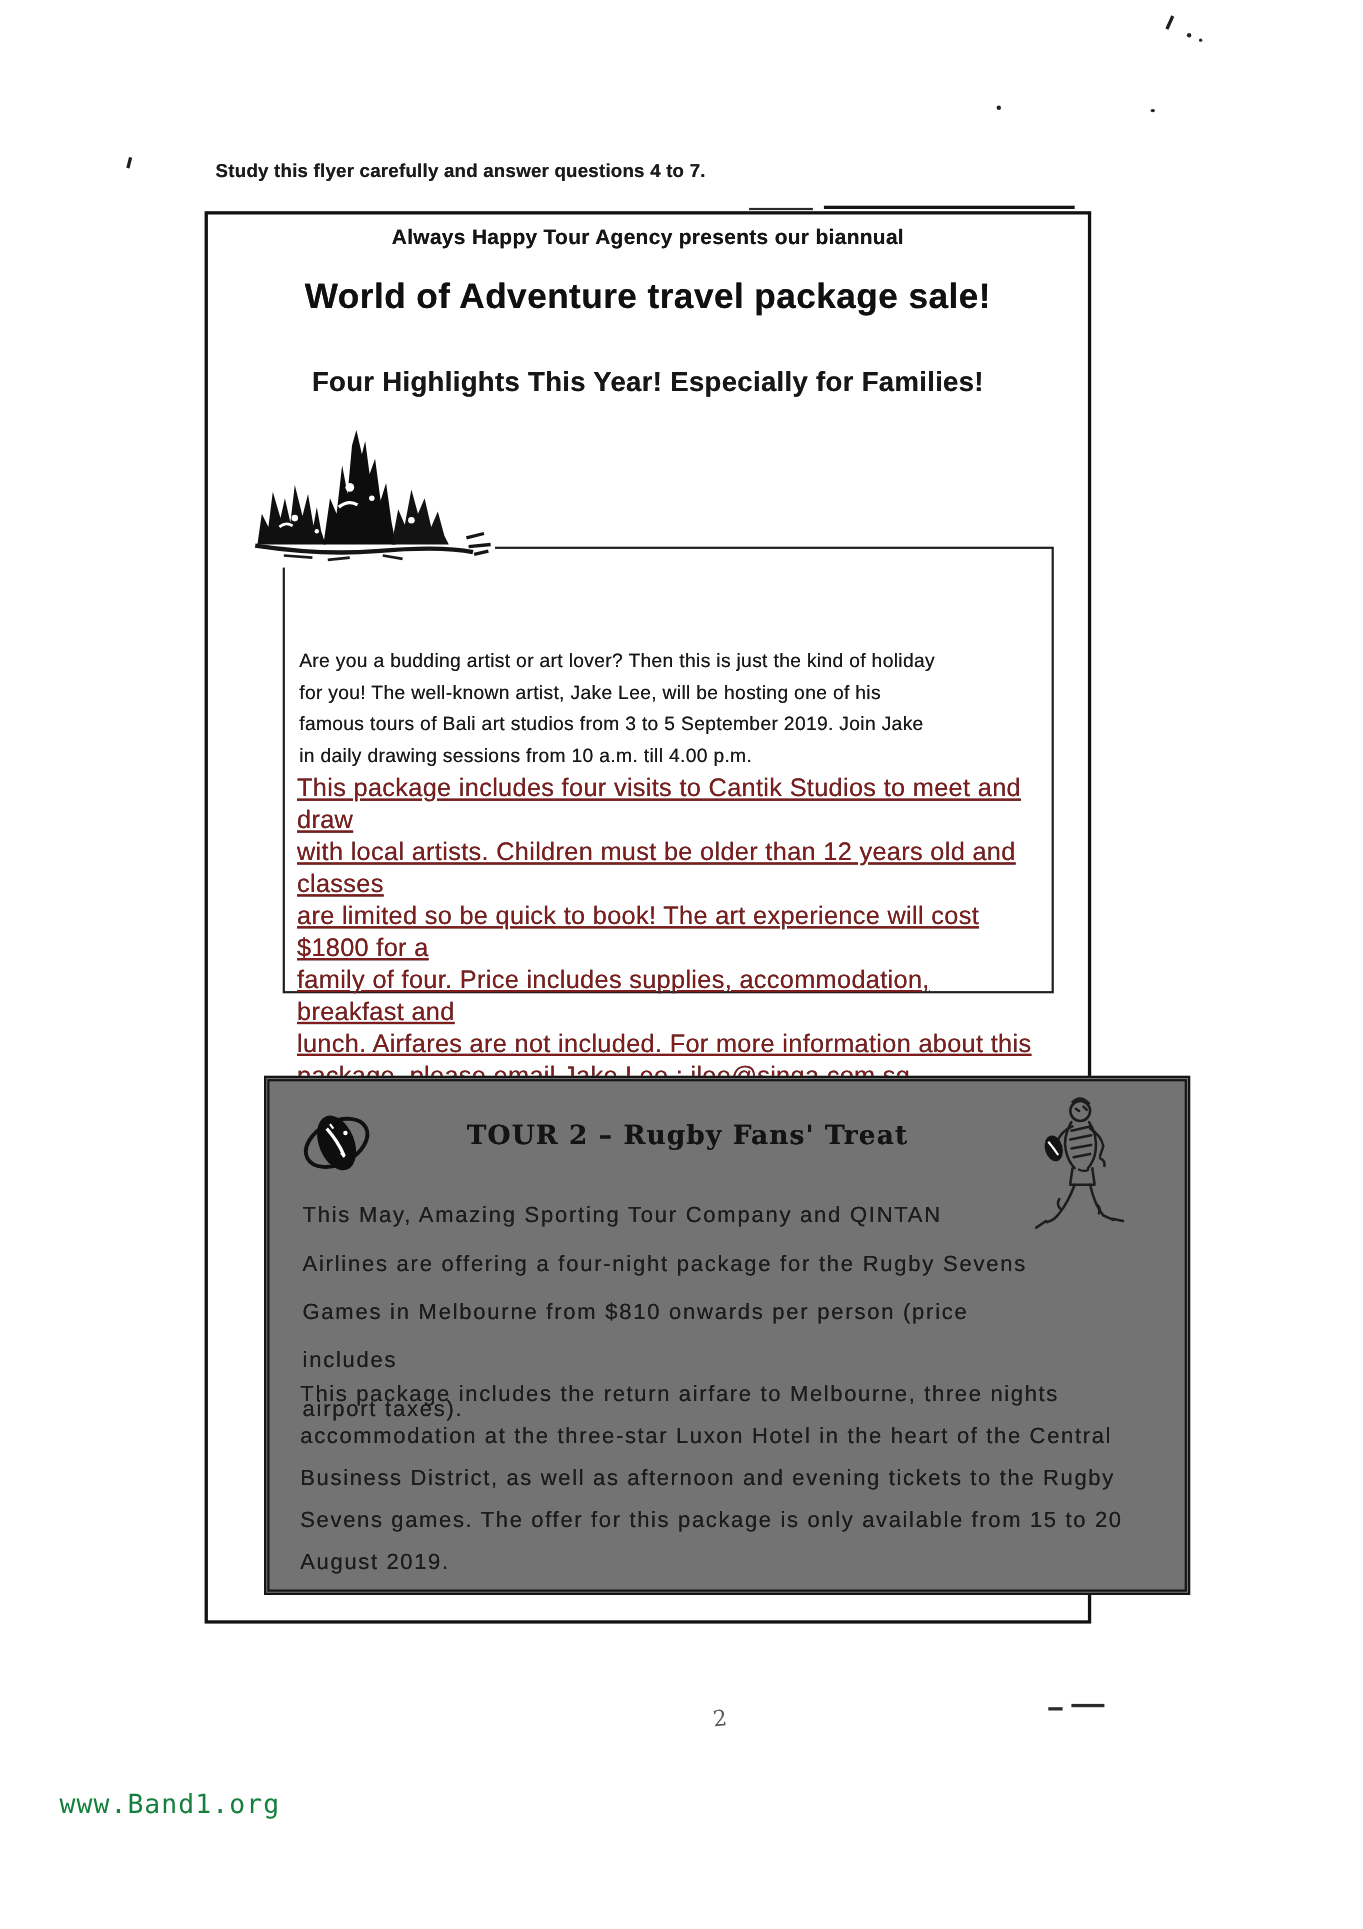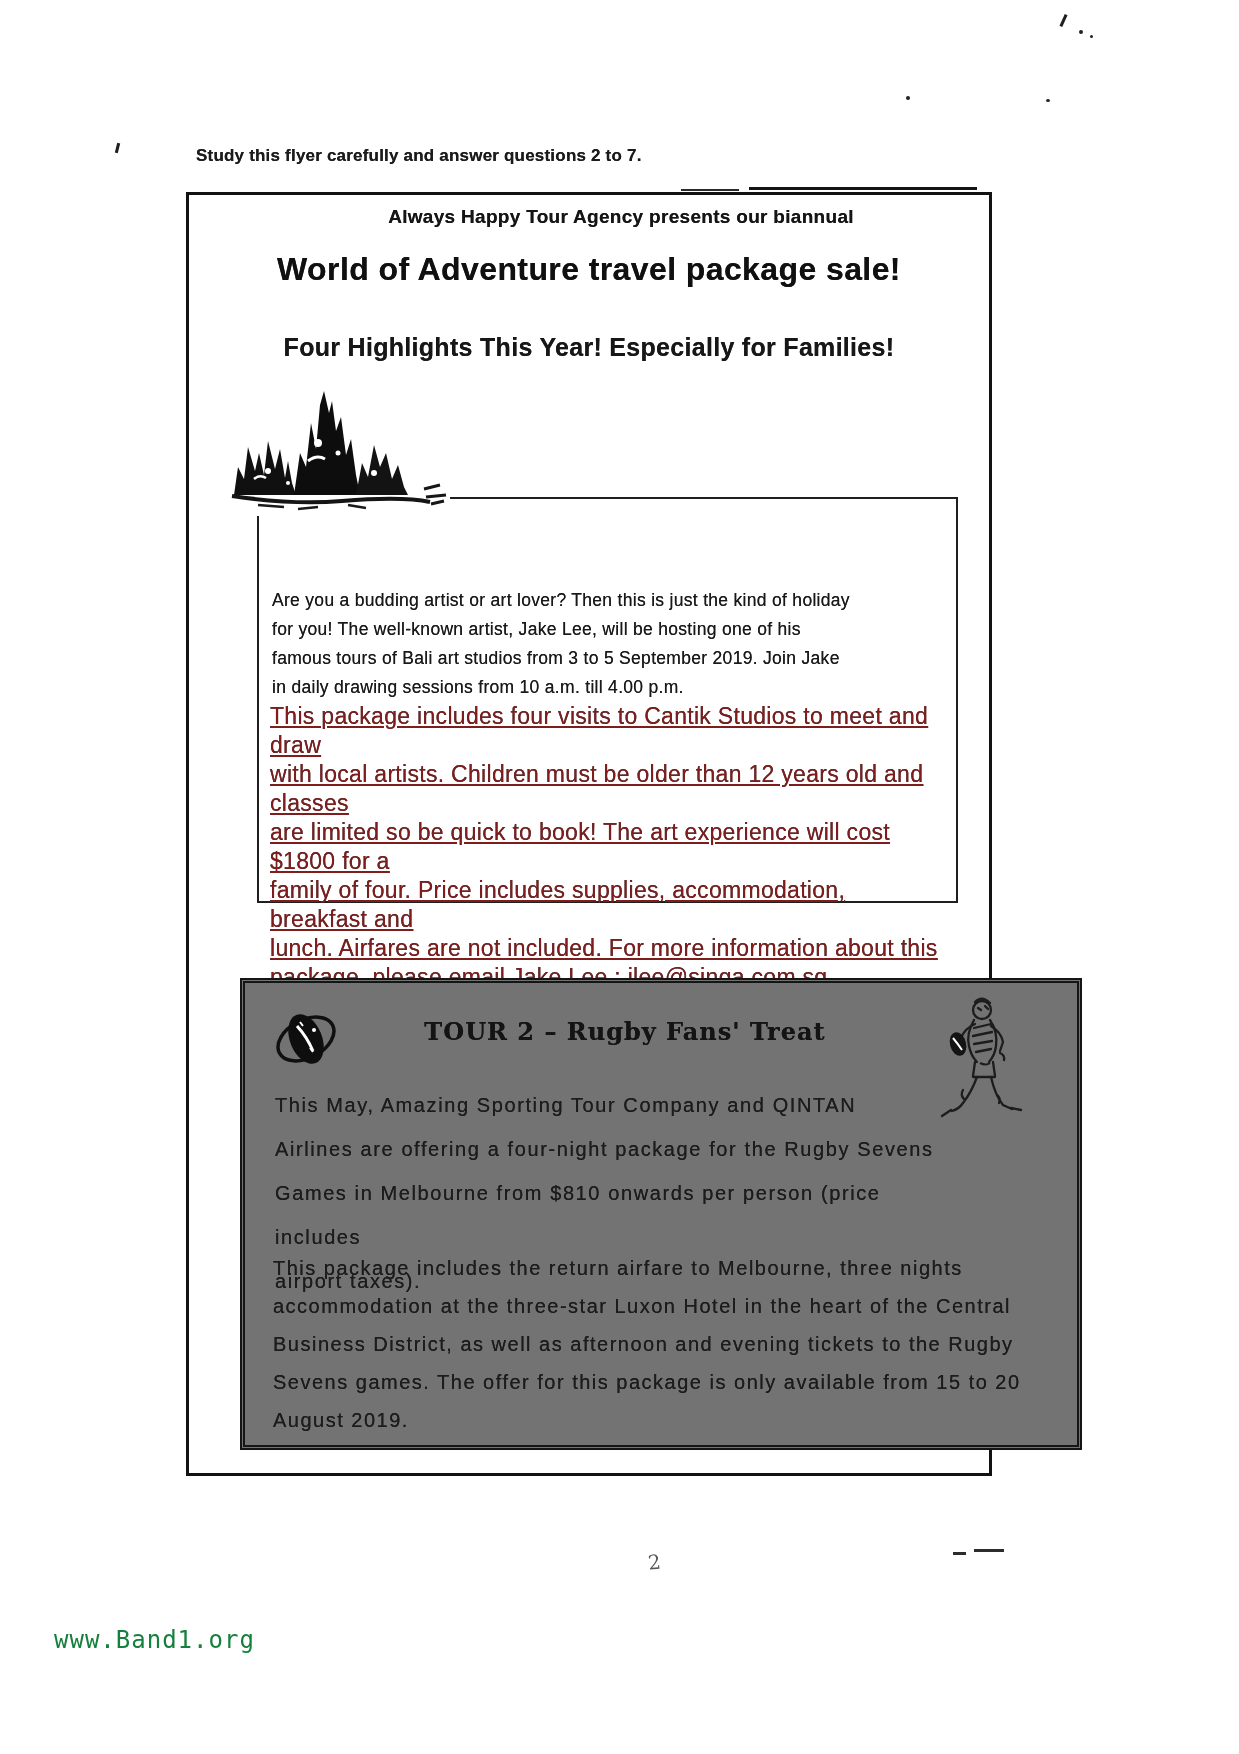--- a/index.html
+++ b/index.html
@@ -18,21 +18,21 @@
     border:3px solid #121212;background:#fff;
   }
   .border-artifact-top{
     position:absolute;right:12px;top:-8px;width:228px;height:3px;background:#141414;
   }
   .border-artifact-top2{
     position:absolute;right:250px;top:-6px;width:58px;height:2px;background:#2a2a2a;
   }
   .presenter{
     position:absolute;top:11px;left:0;width:100%;text-align:center;
-    font-size:19px;font-weight:bold;letter-spacing:.3px;color:#151515;margin-left:32px;
+    font-size:19px;font-weight:bold;letter-spacing:.3px;color:#151515;
   }
   .main-title{
     position:absolute;top:56px;left:0;width:100%;text-align:center;
     font-size:32px;font-weight:bold;letter-spacing:.4px;color:#101010;
   }
   .subtitle{
     position:absolute;top:138px;left:0;width:100%;text-align:center;
     font-size:25px;font-weight:bold;letter-spacing:.3px;color:#171717;
   }
   
@@ -101,21 +101,21 @@
 
   <div class="tickmark" style="left:116px;top:143px;width:3px;height:10px;transform:rotate(14deg);"></div>
   <div class="tickmark" style="left:1062px;top:14px;width:3px;height:13px;transform:rotate(24deg);"></div>
   <div class="speck" style="left:1079px;top:30px;width:4px;height:4px;"></div>
   <div class="speck" style="left:1090px;top:35px;width:3px;height:3px;"></div>
   <div class="speck" style="left:1046px;top:99px;width:4px;height:3px;"></div>
   <div class="speck" style="left:906px;top:96px;width:4px;height:4px;"></div>
   <div class="speck" style="left:541px;top:453px;width:4px;height:4px;"></div>
   <div class="speck" style="left:659px;top:435px;width:3px;height:3px;"></div>
 
-  <div class="instruction scantext">Study this flyer carefully and answer questions 2 to 7.</div>
+  <div class="instruction scantext">Study this flyer carefully and answer questions 4 to 7.</div>
 
   <div class="flyer">
     <div class="border-artifact-top"></div>
     <div class="border-artifact-top2"></div>
 
     <div class="presenter scantext">Always Happy Tour Agency presents our biannual</div>
     <div class="main-title scantext">World of Adventure travel package sale!</div>
     <div class="subtitle scantext">Four Highlights This Year! Especially for Families!</div>
   </div>
 

